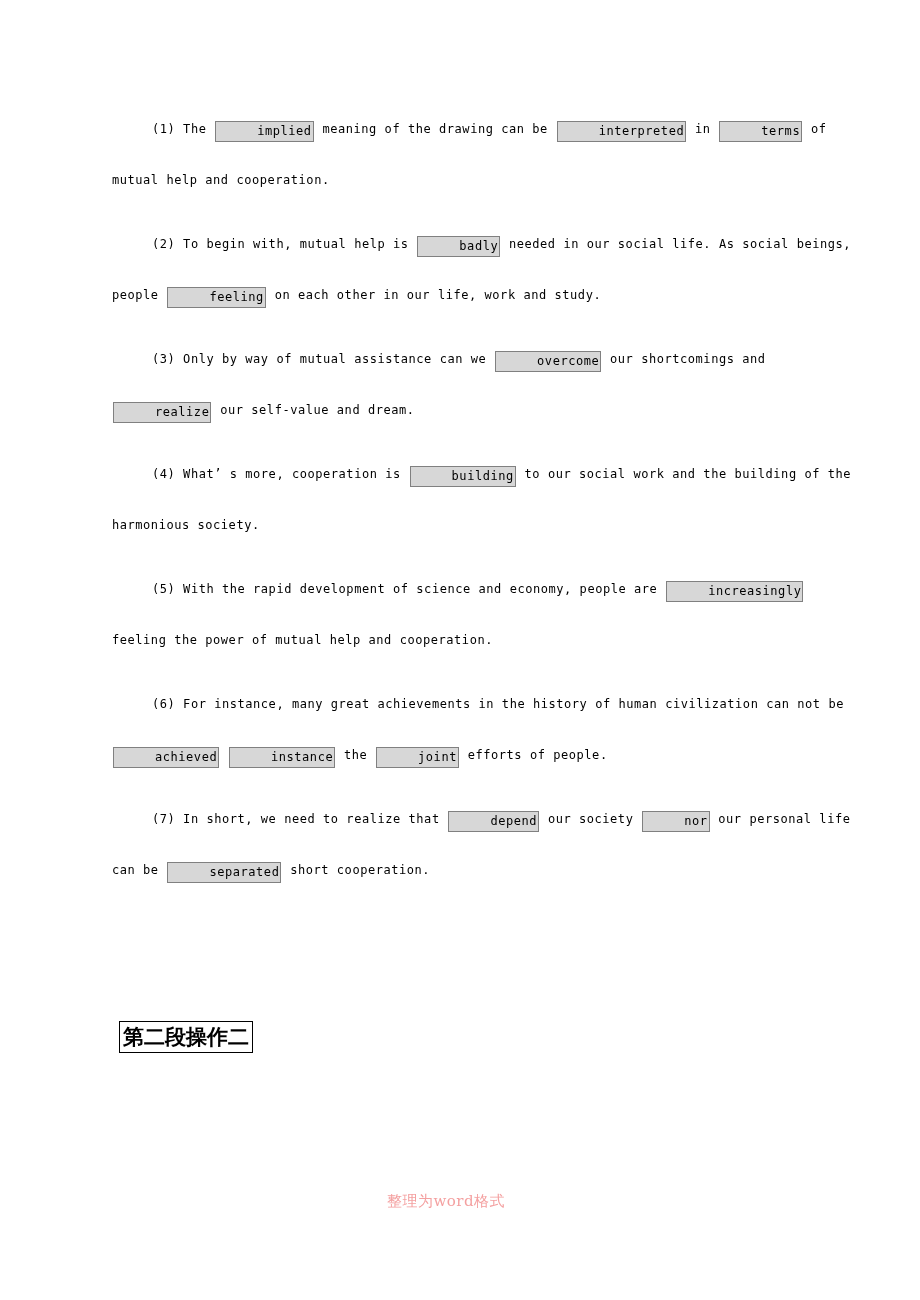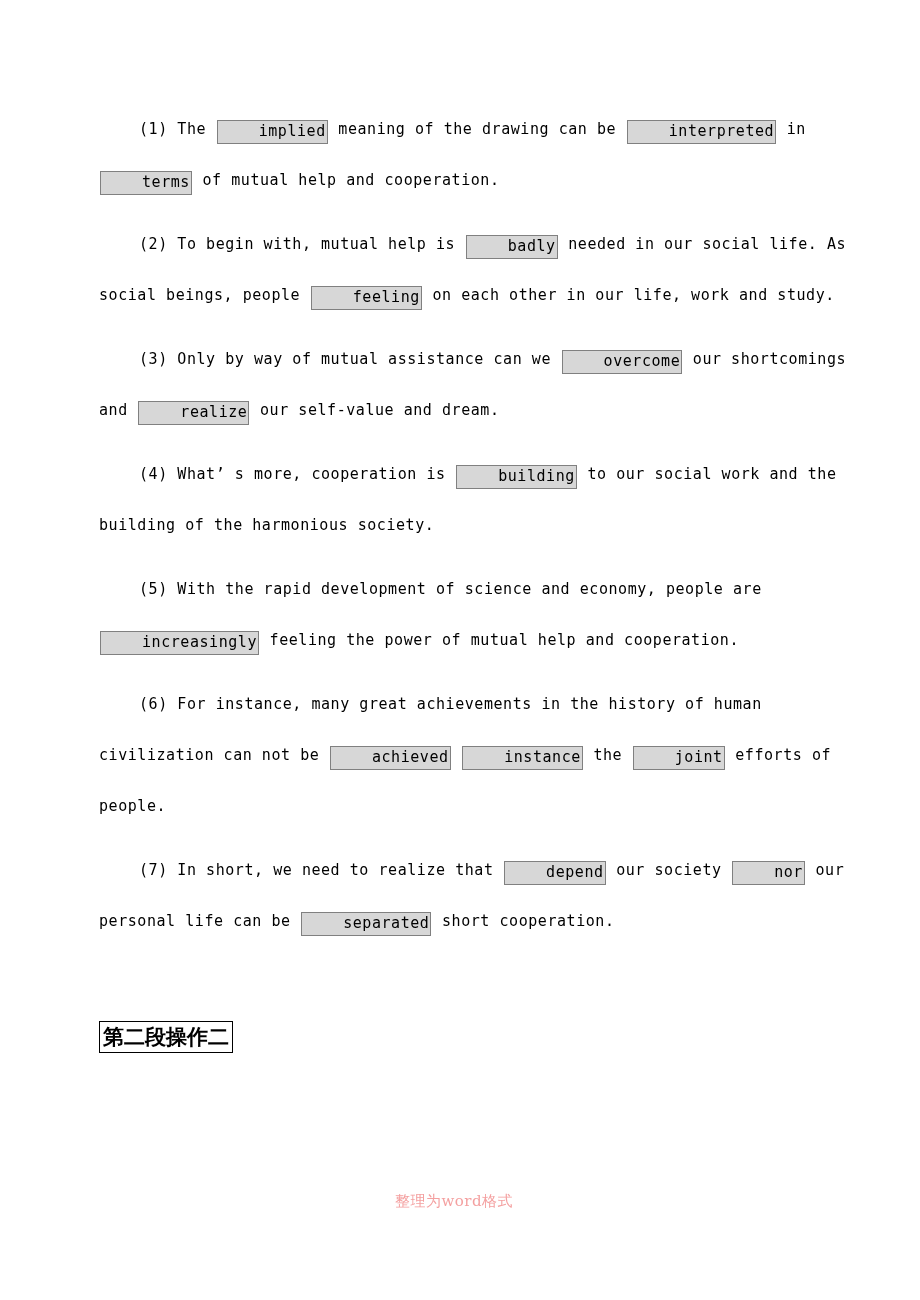--- a/index.html
+++ b/index.html
@@ -26,24 +26,24 @@
   }
 
   .body-text {
     position: absolute;
     left: 99px;
     top: 104px;
     width: 762px;
   }
 
   .para {
-    font-size: 15px;
+    font-size: 12px;
     line-height: 51px;
     text-indent: 40px;
-    margin: 0 0 13px 0;
+    margin: 0 0 13px 13px;
     letter-spacing: 0.55px;
     white-space: normal;
     word-spacing: 0px;
   }
 
   
   .hl {
     background-color: #d7d7d7;
     border: 1px solid #808080;
     padding: 3px 1px 4px 1px;
@@ -65,25 +65,26 @@
     display: inline-block;
     font-family: "DejaVu Sans", "Liberation Sans", sans-serif;
     font-weight: bold;
     font-size: 21px;
     line-height: 26px;
     padding: 2px 3px 2px 3px;
     border: 1.5px solid #000000;
     background: #ffffff;
     letter-spacing: 0px;
     color: #000000;
+    margin-left: 20px;
   }
 
   .watermark {
     position: absolute;
-    left: 16px;
+    left: 8px;
     top: 1192px;
     width: 876px;
     text-align: center;
     font-family: "DejaVu Serif", "Liberation Serif", serif;
     font-size: 15px;
     color: #f4a0a0;
     letter-spacing: 0.5px;
     user-select: none;
   }
 </style>

